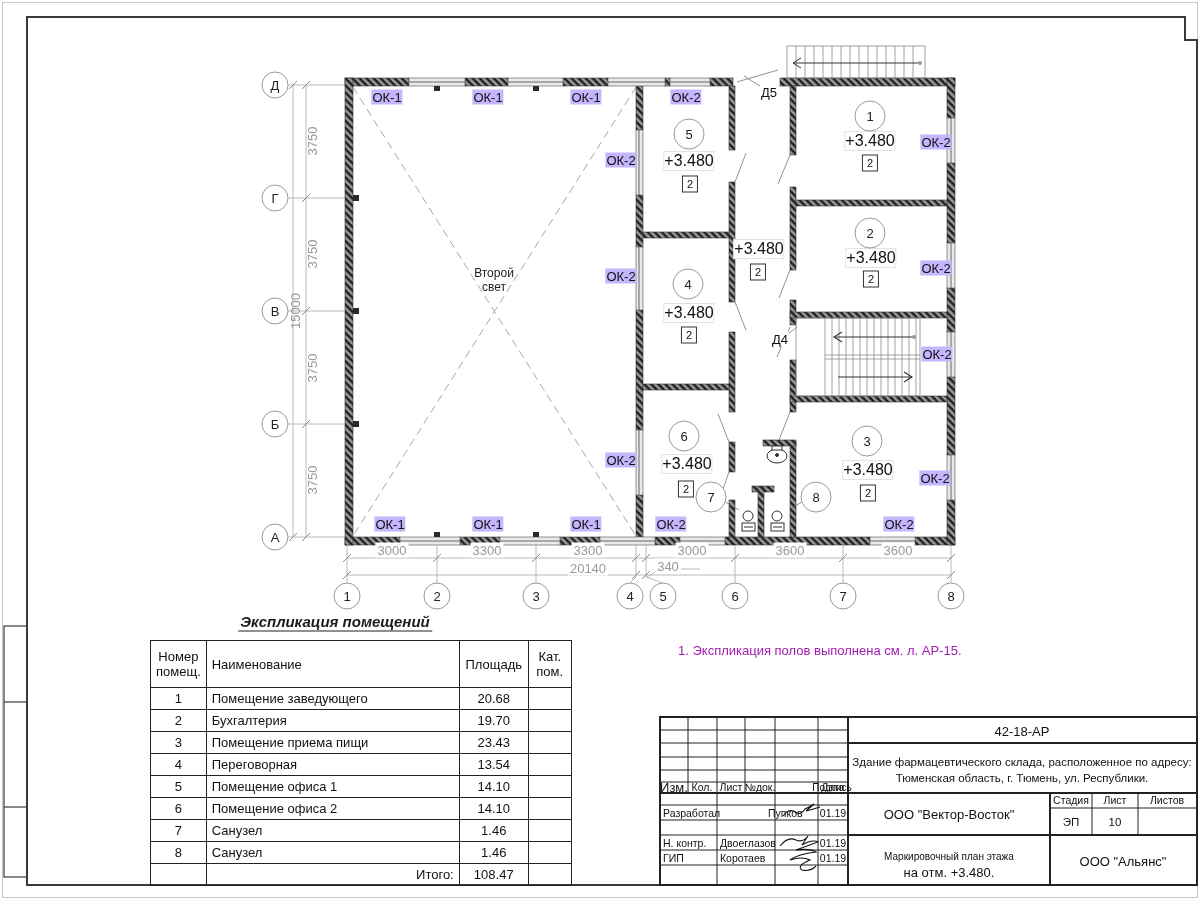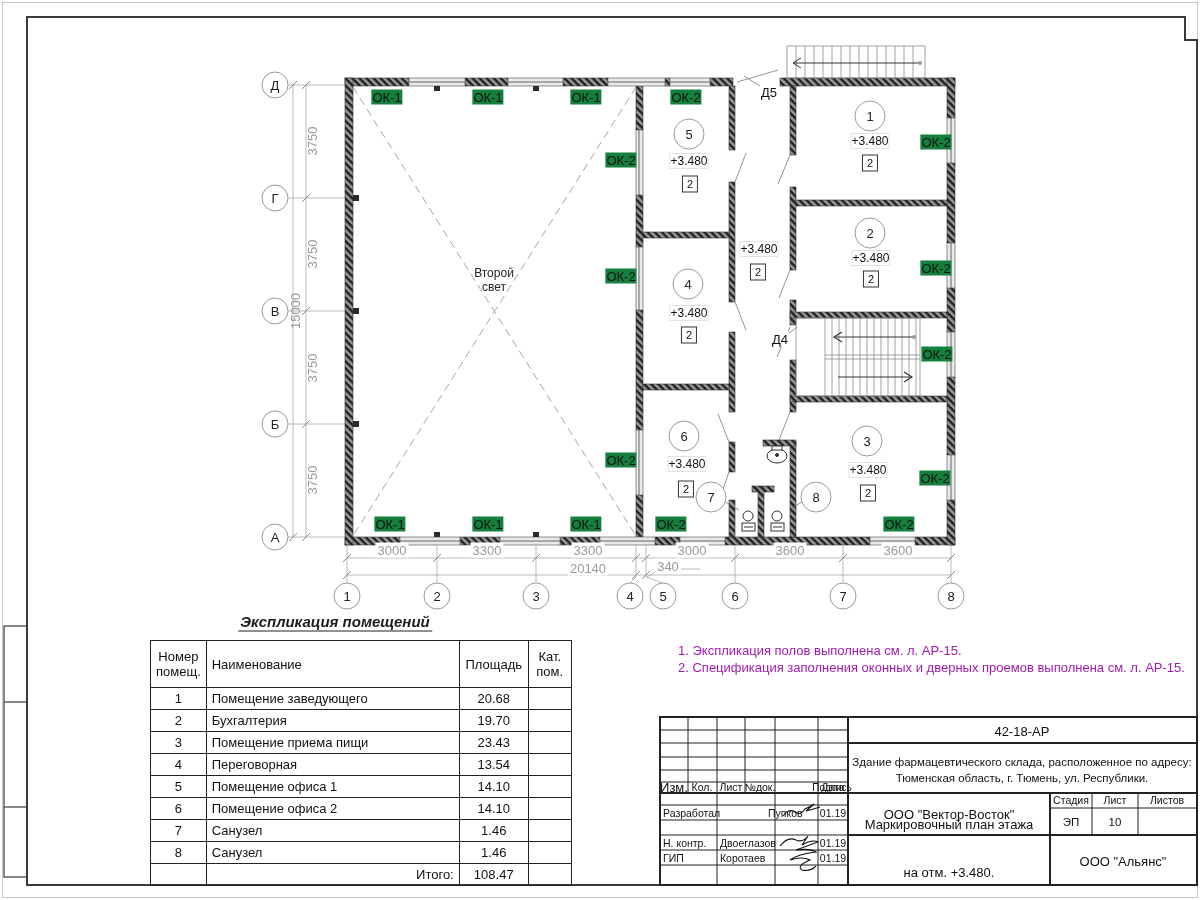--- a/index.html
+++ b/index.html
@@ -1,22 +1,22 @@
 <!DOCTYPE html>
 <html><head>
 <meta charset="utf-8">
 <style>
   html,body{margin:0;padding:0;background:#fff;}
   #sheet{position:relative;width:1200px;height:900px;background:#fff;overflow:hidden;
          font-family:"Liberation Sans","DejaVu Sans",sans-serif;color:#1c1c1c;}
   svg{position:absolute;left:0;top:0;}
   .pl{position:absolute;transform:translate(-50%,-50%);white-space:nowrap;}
-  .win-label{font-size:13px;color:#111;background:#15803d;padding:0 1px;}
+  .win-label{font-size:13px;color:#111;background:#c4b5fd;padding:0 1px;}
   .door-label{font-size:13px;color:#111;background:#fff;padding:0 1px;}
-  .elev{font-size:12px;color:#111;background:#fff;padding:0 0;border:0.5px solid #e2e2e2;}
+  .elev{font-size:16px;color:#111;background:#fff;padding:0 0;border:0.5px solid #e2e2e2;}
   .fmark{font-size:11px;color:#111;background:#fff;border:1px solid #333;padding:0 4px;line-height:14px;height:15px;}
   .rbubble{width:29px;height:29px;border:1px solid #9a9a9a;border-radius:50%;background:#fff;
            font-size:13px;line-height:29px;text-align:center;color:#222;}
   .abubble{width:25px;height:25px;border:1px solid #9a9a9a;border-radius:50%;background:#fff;
            font-size:13px;line-height:25px;text-align:center;color:#222;}
   .dim{font-size:13px;color:#9a9a9a;background:#fff;padding:0 2px;}
   .dim-rot{font-size:13px;color:#9a9a9a;transform:translate(-50%,-50%) rotate(-90deg);}
   #plan-title{position:absolute;left:537px;top:34px;transform:translateX(-50%);
               font-size:16px;font-style:italic;font-weight:bold;border-bottom:1.5px solid #222;padding:0 6px 2px 6px;}
   #second-light{position:absolute;left:494px;top:280px;transform:translate(-50%,-50%);
@@ -464,35 +464,34 @@
           <td class="c-num"></td>
           <td class="c-name total-name">Итого:</td>
           <td class="c-area">108.47</td>
           <td class="c-cat"></td>
         </tr>
       </tbody>
 </table>
 
 <div id="notes">
       <div>1. Экспликация полов выполнена см. л. АР-15.</div>
-      <div>2. Спецификация заполнения оконных и дверных проемов выполнена см. л. АР-15.</div>
     </div>
 
 <div id="titleblock-text">
   <div class="tb-text tb-c" style="left:1022px;top:731px;font-size:13px;">42-18-АР</div>
   <div class="tb-text tb-c" style="left:1022px;top:762px;font-size:11.5px;">Здание фармацевтического склада, расположенное по адресу:</div>
   <div class="tb-text tb-c" style="left:1022px;top:778px;font-size:11.5px;">Тюменская область, г. Тюмень, ул. Республики.</div>
   <div class="tb-text tb-c" style="left:949px;top:814px;font-size:13px;">ООО "Вектор-Восток"</div>
   <div class="tb-text tb-c" style="left:1071px;top:800px;font-size:10.5px;">Стадия</div>
   <div class="tb-text tb-c" style="left:1115px;top:800px;font-size:10.5px;">Лист</div>
   <div class="tb-text tb-c" style="left:1167px;top:800px;font-size:10.5px;">Листов</div>
   <div class="tb-text tb-c" style="left:1071px;top:822px;font-size:11.5px;">ЭП</div>
   <div class="tb-text tb-c" style="left:1115px;top:822px;font-size:11.5px;">10</div>
   <div class="tb-text tb-c" style="left:1167px;top:822px;font-size:11.5px;"></div>
-  <div class="tb-text tb-c" style="left:949px;top:824px;font-size:13px;text-align:right;">Маркировочный план этажа</div>
+  <div class="tb-text tb-c" style="left:949px;top:856px;font-size:10px;text-align:right;">Маркировочный план этажа</div>
   <div class="tb-text tb-c" style="left:949px;top:872px;font-size:13px;">на отм. +3.480.</div>
   <div class="tb-text tb-c" style="left:1123px;top:861px;font-size:13px;">ООО "Альянс"</div>
 <div class="tb-text tb-c" style="left: 674px; top: 787px; font-size: 13px;">Изм.</div>
       <div class="tb-text tb-c" style="left: 702px; top: 787px; font-size: 10.5px;">Кол.</div>
       <div class="tb-text tb-c" style="left: 731px; top: 787px; font-size: 10.5px;">Лист</div>
       <div class="tb-text tb-c" style="left: 760px; top: 787px; font-size: 10.5px;">№док.</div>
       <div class="tb-text tb-c" style="left: 832px; top: 787px; font-size: 10px;">Подпись</div>
       <div class="tb-text tb-c" style="left: 833px; top: 787px; font-size: 10.5px;">Дата</div>
       <div class="tb-text tb-l" style="left: 663px; top: 813px; font-size: 10.5px;">Разработал</div>
       <div class="tb-text tb-l" style="left: 720px; top: 813px; font-size: 10.5px; margin-left: 48px;">Пупков</div>

